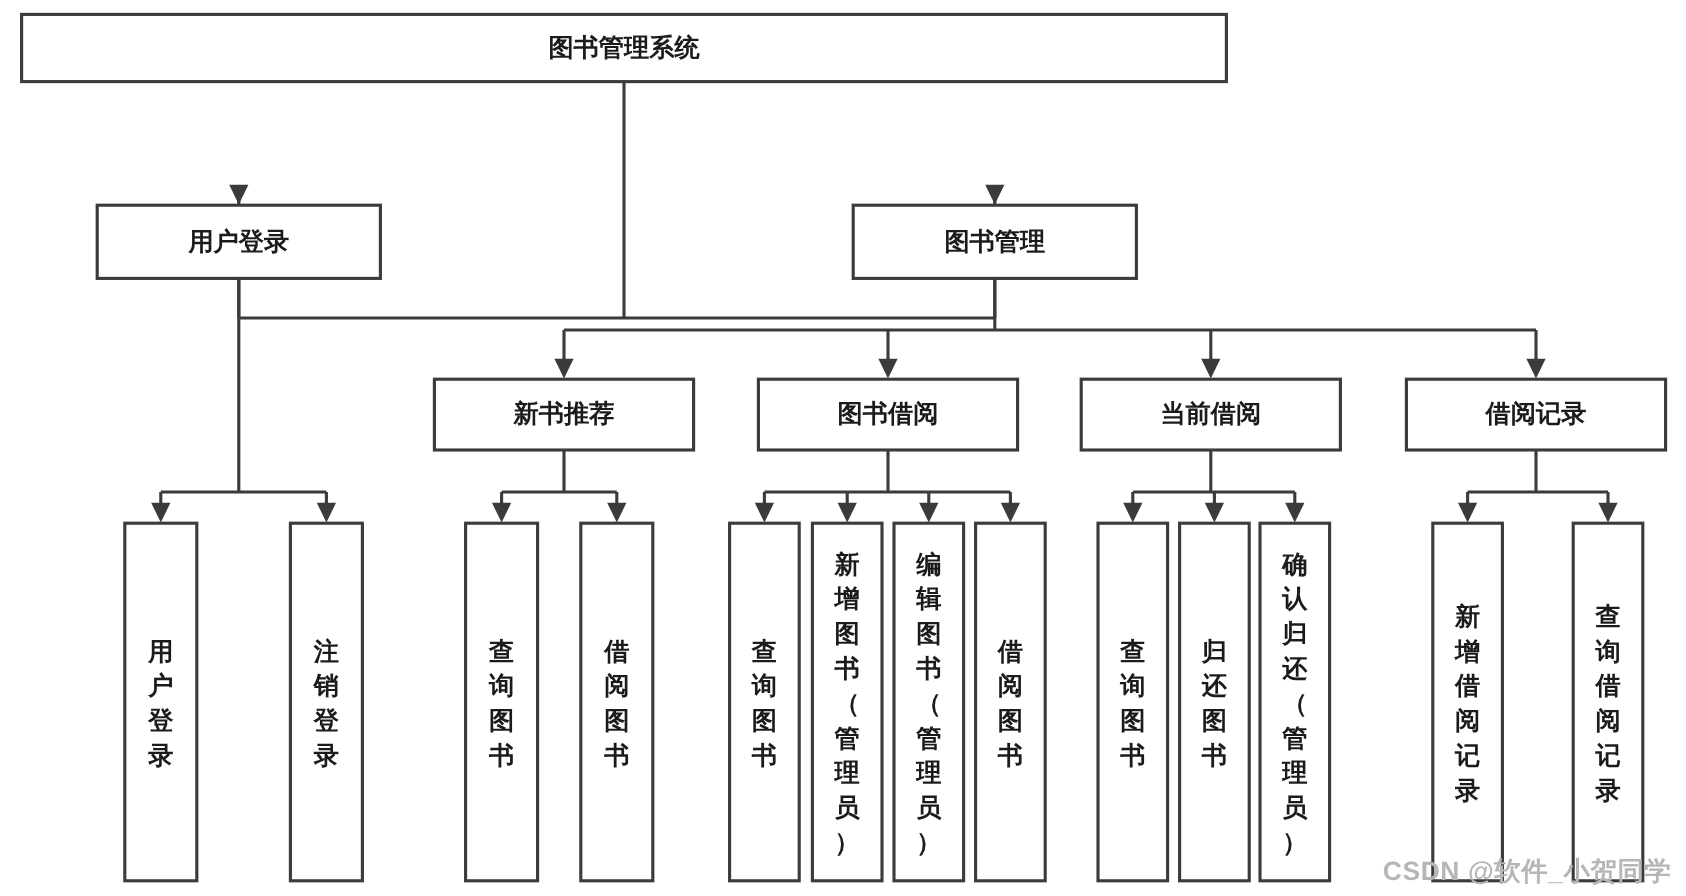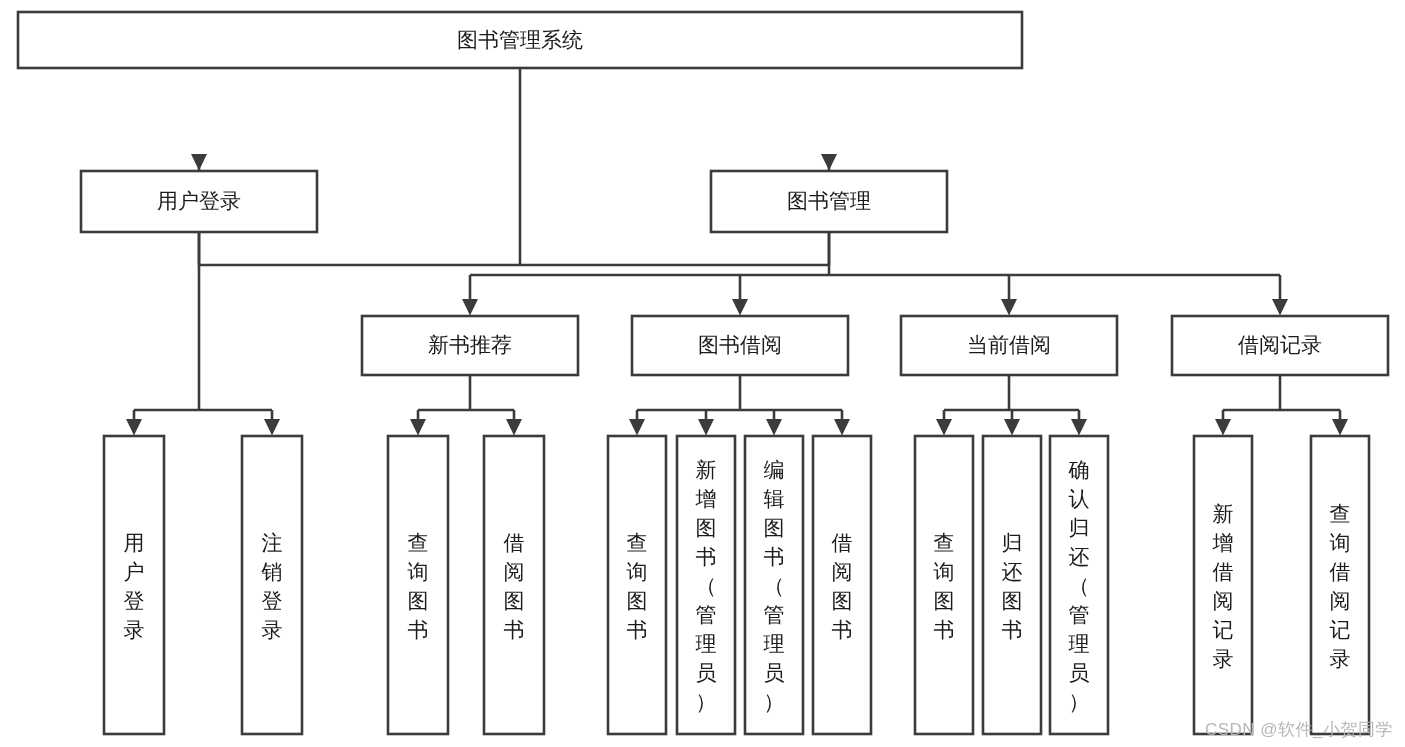--- a/index.html
+++ b/index.html
@@ -13,20 +13,21 @@
     font-family: "Liberation Sans", "DejaVu Sans", sans-serif;
     overflow: hidden;
     position: relative;
   }
   #diagram-root {
     position: absolute;
     left: 0;
     top: 0;
     width: 1405px;
     height: 747px;
+    font-weight: bold;
   }
   svg.tree {
     display: block;
     width: 1405px;
     height: 747px;
   }
   .node-box {
     fill: #ffffff;
     stroke: #3b3b3b;
     stroke-width: 2.6;
@@ -52,21 +53,21 @@
     font-family: "Liberation Sans", "DejaVu Sans", sans-serif;
     font-size: 21px;
     fill: #1b1b1b;
     text-anchor: middle;
   }
   .watermark {
     position: absolute;
     right: 12px;
     bottom: 6px;
     font-family: "Liberation Sans", "DejaVu Sans", sans-serif;
-    font-size: 17px;
+    font-size: 22px;
     color: #b6b6b6;
     white-space: nowrap;
     letter-spacing: 0.5px;
     pointer-events: none;
   }
 </style>
 </head>
 <body>
 
 <div id="diagram-root">

